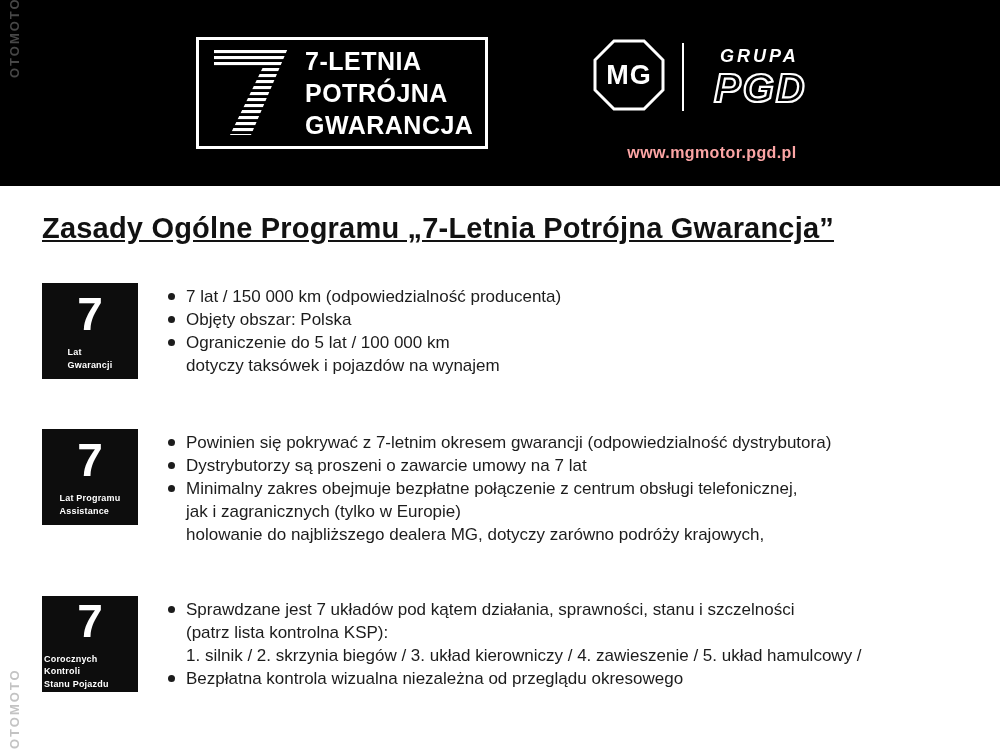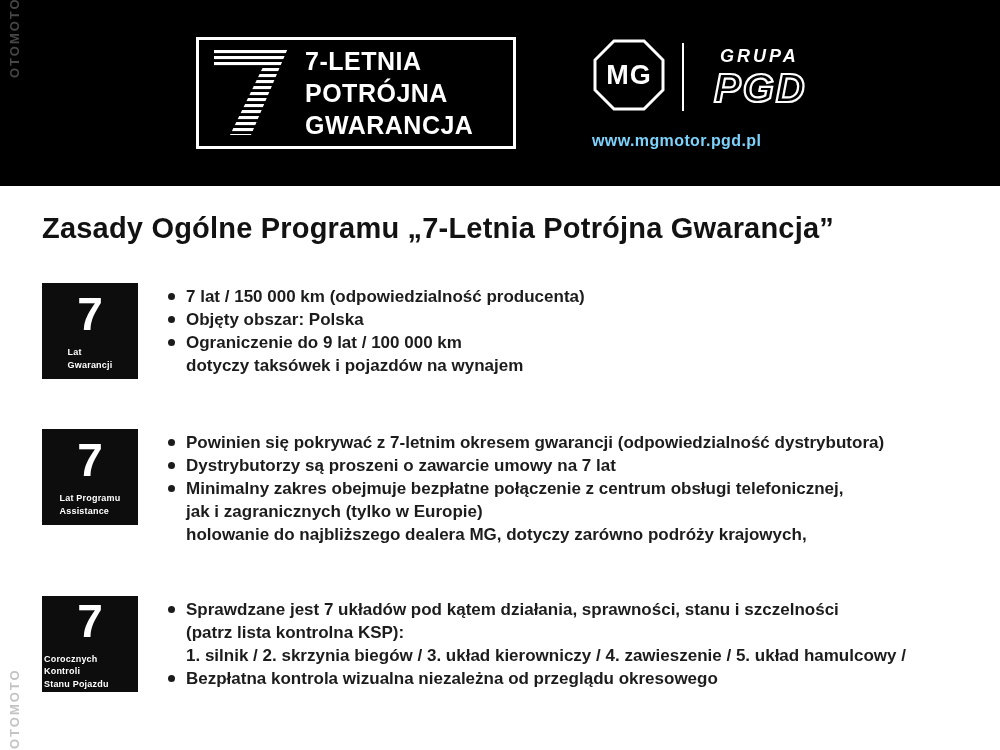--- a/index.html
+++ b/index.html
@@ -18,21 +18,21 @@
   .header {
     position: relative;
     width: 100%;
     height: 186px;
     background: #000000;
   }
   .warranty-box {
     position: absolute;
     left: 196px;
     top: 37px;
-    width: 320px;
+    width: 292px;
     height: 112px;
     border: 3px solid #ffffff;
     display: flex;
     align-items: center;
     padding-left: 12px;
     gap: 14px;
   }
   .warranty-text { color: #ffffff; font-weight: bold; font-size: 25px; line-height: 32px; letter-spacing: 0.5px; }
   .warranty-text div { white-space: nowrap; }
 
@@ -41,24 +41,24 @@
     left: 592px;
     top: 38px;
     display: flex;
     align-items: center;
     gap: 16px;
   }
   .mg-divider { width: 2px; height: 68px; background: #ffffff; }
   .website {
     position: absolute;
     left: 592px;
-    top: 132px;
+    top: 144px;
     width: 240px;
-    text-align: left;
-    color: #7dd3fc;
+    text-align: center;
+    color: #fca5a5;
     font-weight: bold;
     font-size: 16px;
     letter-spacing: 0.4px;
   }
   svg text { font-family: "Liberation Sans", sans-serif; }
 
   
   .wm {
     position: absolute;
     font-weight: bold;
@@ -73,40 +73,41 @@
 
   
   .main { padding: 26px 30px 0 42px; }
   .title {
     font-size: 29px;
     font-weight: bold;
     color: #121212;
     letter-spacing: 0.2px;
     margin-bottom: 38px;
     white-space: nowrap;
+    text-decoration: underline;
   }
   .row { display: flex; align-items: flex-start; }
   .row + .row { margin-top: 50px; }
 
   .badge {
     width: 96px;
     height: 96px;
     background: #0d0d0d;
     color: #ffffff;
     flex-shrink: 0;
     display: flex;
     flex-direction: column;
     align-items: center;
     justify-content: center;
     padding: 6px 2px;
   }
   .badge-7 { font-size: 46px; font-weight: bold; line-height: 1; margin-bottom: 9px; }
   .badge-label { font-size: 9px; font-weight: bold; text-align: left; line-height: 1.4; letter-spacing: 0.2px; }
 
-  ul.bullets { list-style: none; margin-left: 30px; padding-top: 2px; font-weight: bold; }
+  ul.bullets { list-style: none; margin-left: 30px; padding-top: 2px; }
   li.bullet { display: flex; gap: 11px; color: #1c1c1c; }
   li.bullet + li.bullet { margin-top: 0; }
   .dot {
     width: 7px; height: 7px; border-radius: 50%;
     background: #1c1c1c; flex-shrink: 0; margin-top: 8px;
   }
   .lines { font-size: 17px; line-height: 23px; }
   .lines div { white-space: nowrap; }
 </style>
 </head>
@@ -176,21 +177,21 @@
             </li>
             <li class="bullet">
               <span class="dot"></span>
               <div class="lines">
                 <div>Objęty obszar: Polska</div>
               </div>
             </li>
             <li class="bullet">
               <span class="dot"></span>
               <div class="lines">
-                <div>Ograniczenie do 9 lat / 100 000 km</div>
+                <div>Ograniczenie do 5 lat / 100 000 km</div>
                 <div>dotyczy taksówek i pojazdów na wynajem</div>
               </div>
             </li>
           </ul>
   </section>
 
   <section class="row">
     <div class="badge">
       <div class="badge-7">7</div>
       <div class="badge-label">

